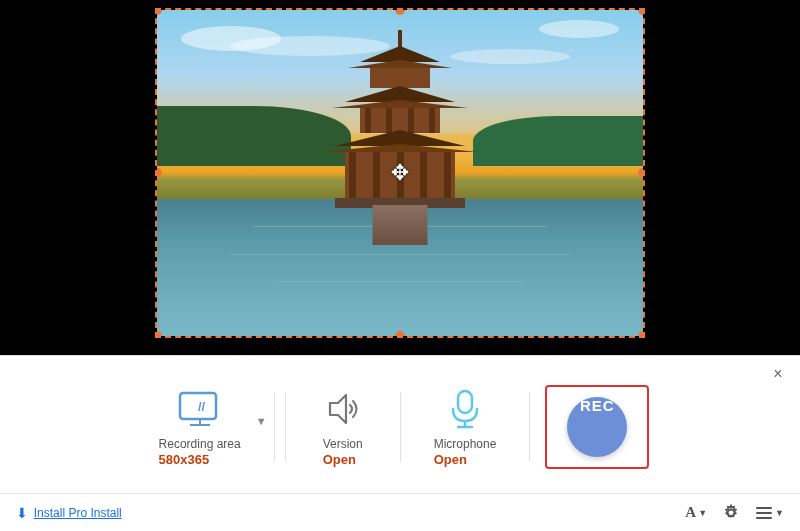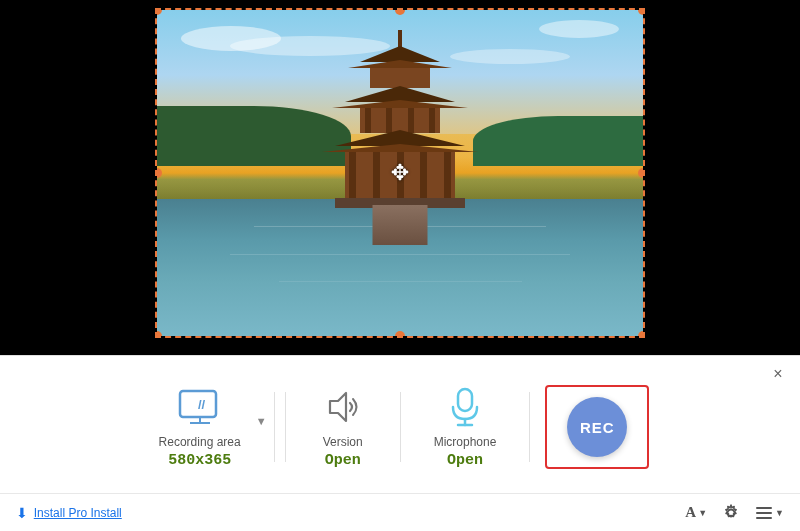--- a/index.html
+++ b/index.html
@@ -180,48 +180,46 @@
       width: 48px;
       height: 48px;
       display: flex;
       align-items: center;
       justify-content: center;
     }
 
     .control-label {
       font-size: 12px;
       color: #555;
-      text-align: center;
       line-height: 1.3;
     }
     .control-label strong {
       display: block;
-      font-size: 15px;
-      color: #4d7c0f;
-      font-family: Liberation Mono, monospace;
+      font-size: 13px;
+      color: #c2410c;
     }
 
     
     .rec-button-area {
       display: flex;
       align-items: center;
       justify-content: center;
       padding: 10px 20px;
       border: 2.5px solid #e03030;
       margin: 10px 20px 10px 10px;
       border-radius: 4px;
     }
 
     .rec-circle-btn {
       width: 60px;
       height: 60px;
       border-radius: 50%;
       background: #6c8fd8;
       display: flex;
-      align-items: center;
+      align-items: flex-start;
       justify-content: center;
       cursor: pointer;
       box-shadow: 0 2px 6px rgba(0,0,0,0.2);
     }
 
     .rec-text {
       color: white;
       font-size: 15px;
       font-weight: bold;
       letter-spacing: 1px;

